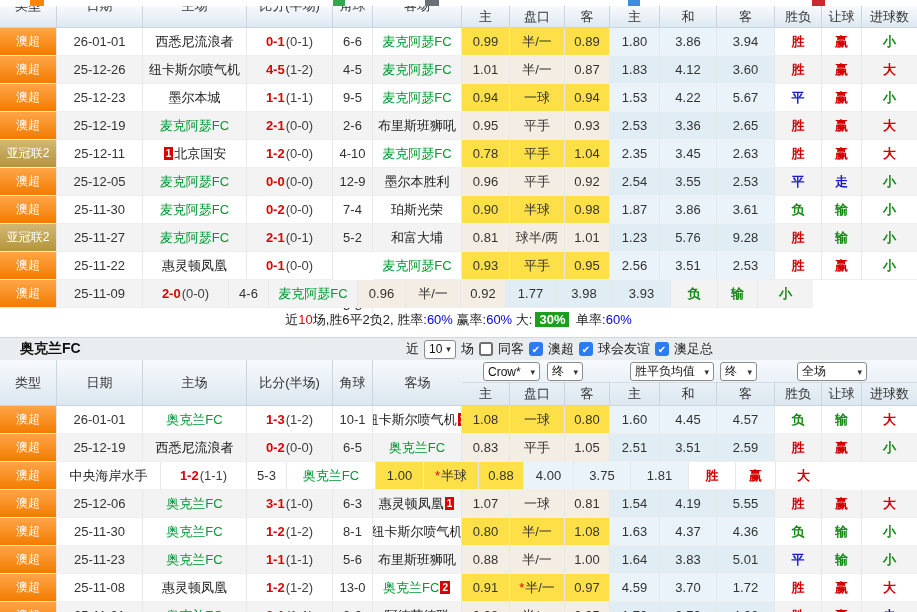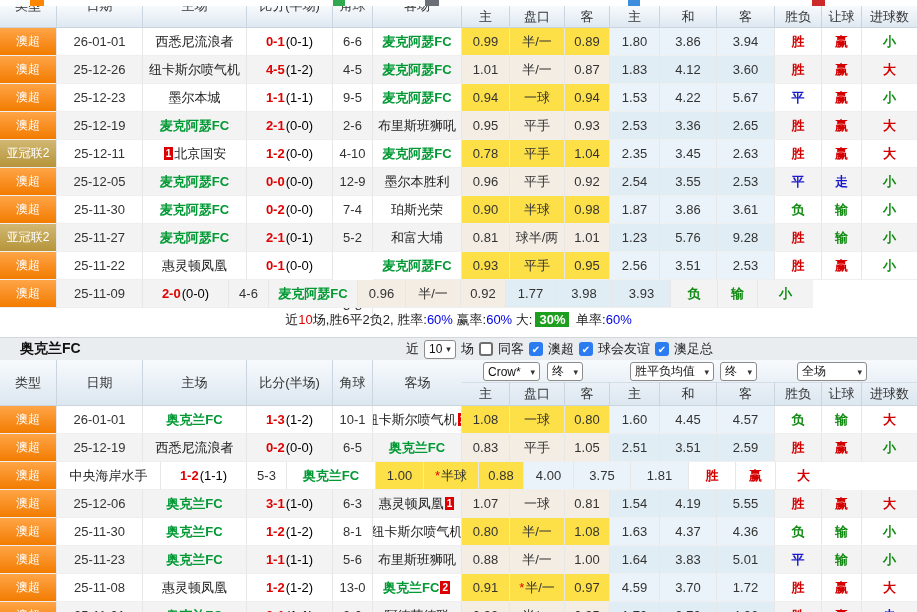--- a/index.html
+++ b/index.html
@@ -21,23 +21,23 @@
     border-right:1px solid #e7e7e7;border-bottom:1px solid #efefef;overflow:hidden;white-space:nowrap;color:#333;}
   .dcell:last-child{border-right:none;}
   .r0 .p{background:#ffffff;}
   .r1 .p{background:#f3f3f3;}
   .r0 .a{background:#fde047;}
   .r1 .a{background:#f4ede3;}
   .r0 .e{background:#e9f3f9;}
   .r1 .e{background:#e0edf4;}
   .badge{color:#fff;font-size:12px;}
   .sc b{font-weight:700;}
-  .sc i{font-style:normal;color:#000000;margin-left:1px;}
+  .sc i{font-style:normal;color:#404040;margin-left:1px;}
   .team{color:#222;cursor:pointer;}
-  .team.tracked{color:#009933;font-weight:bold;}
+  .team.tracked{color:#009933;}
   .mk{background:#dd0000;color:#fff;font-size:10px;line-height:13px;padding:0 2px;margin:0 1px;font-weight:700;display:inline-block;}
   .res{font-weight:700;}
   .star{color:#e00000;margin-right:1px;}
   
   .summary{height:23px;display:flex;align-items:center;justify-content:center;background:#fff;white-space:pre;}
   .s-red{color:#e00000;}
   .s-blue{color:#0000e6;}
   .s-badge{background:#1e9e1e;color:#fff;padding:0 4px;margin:0 3px;font-weight:700;}
   .gap{height:6px;background:#fff;}
   

